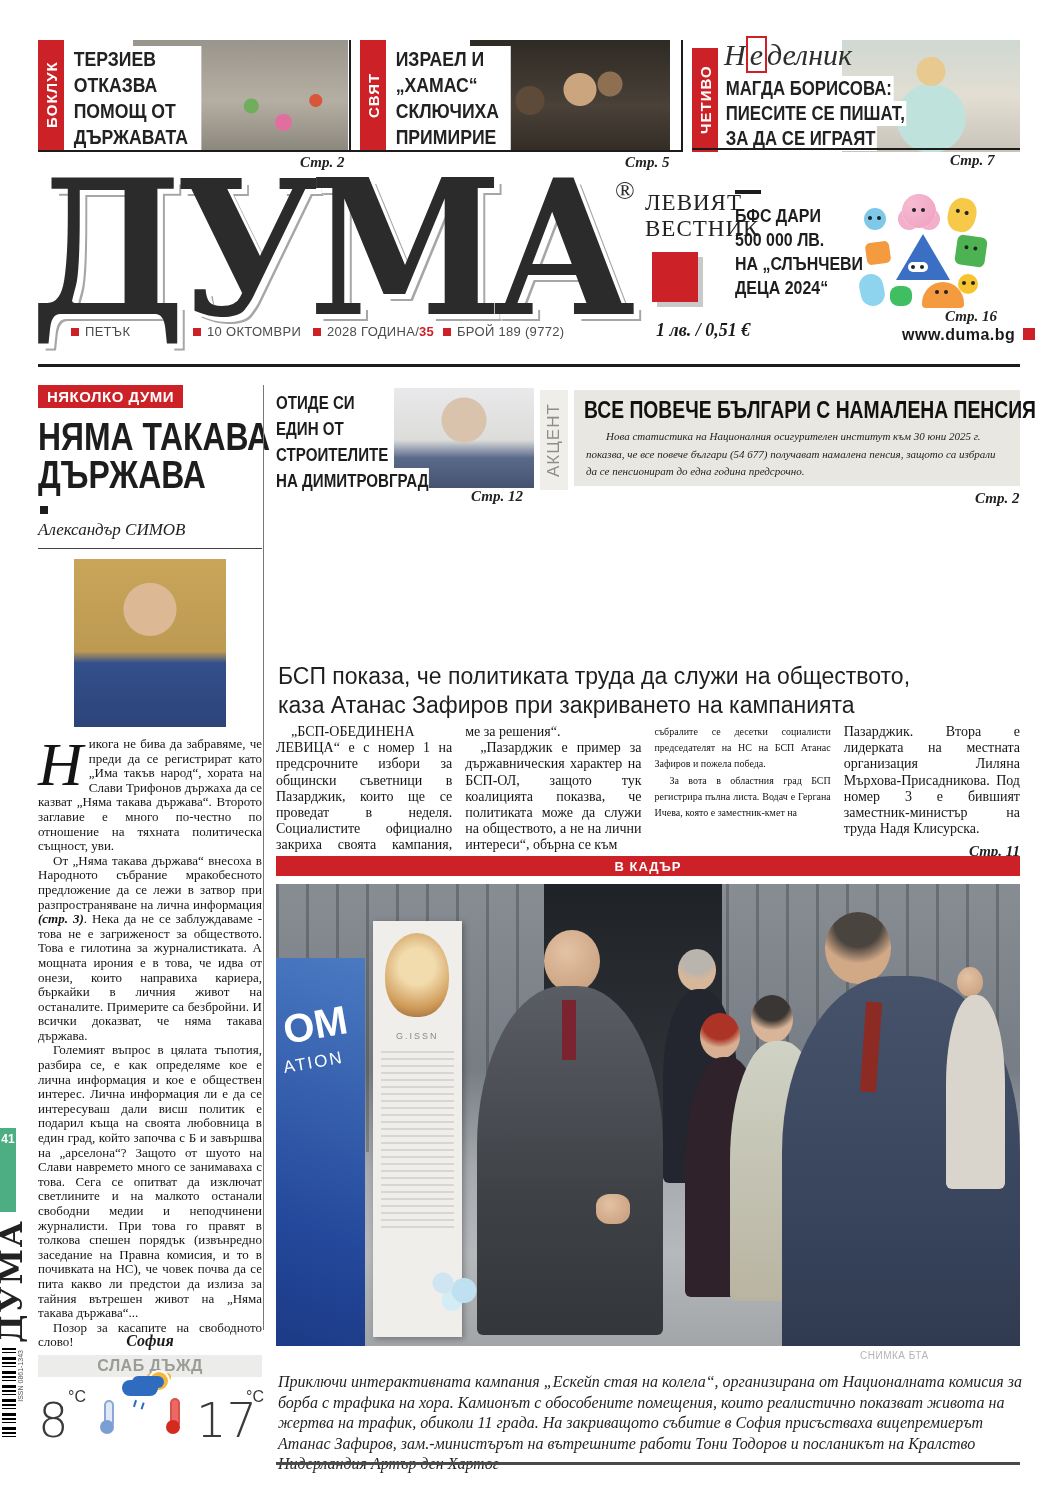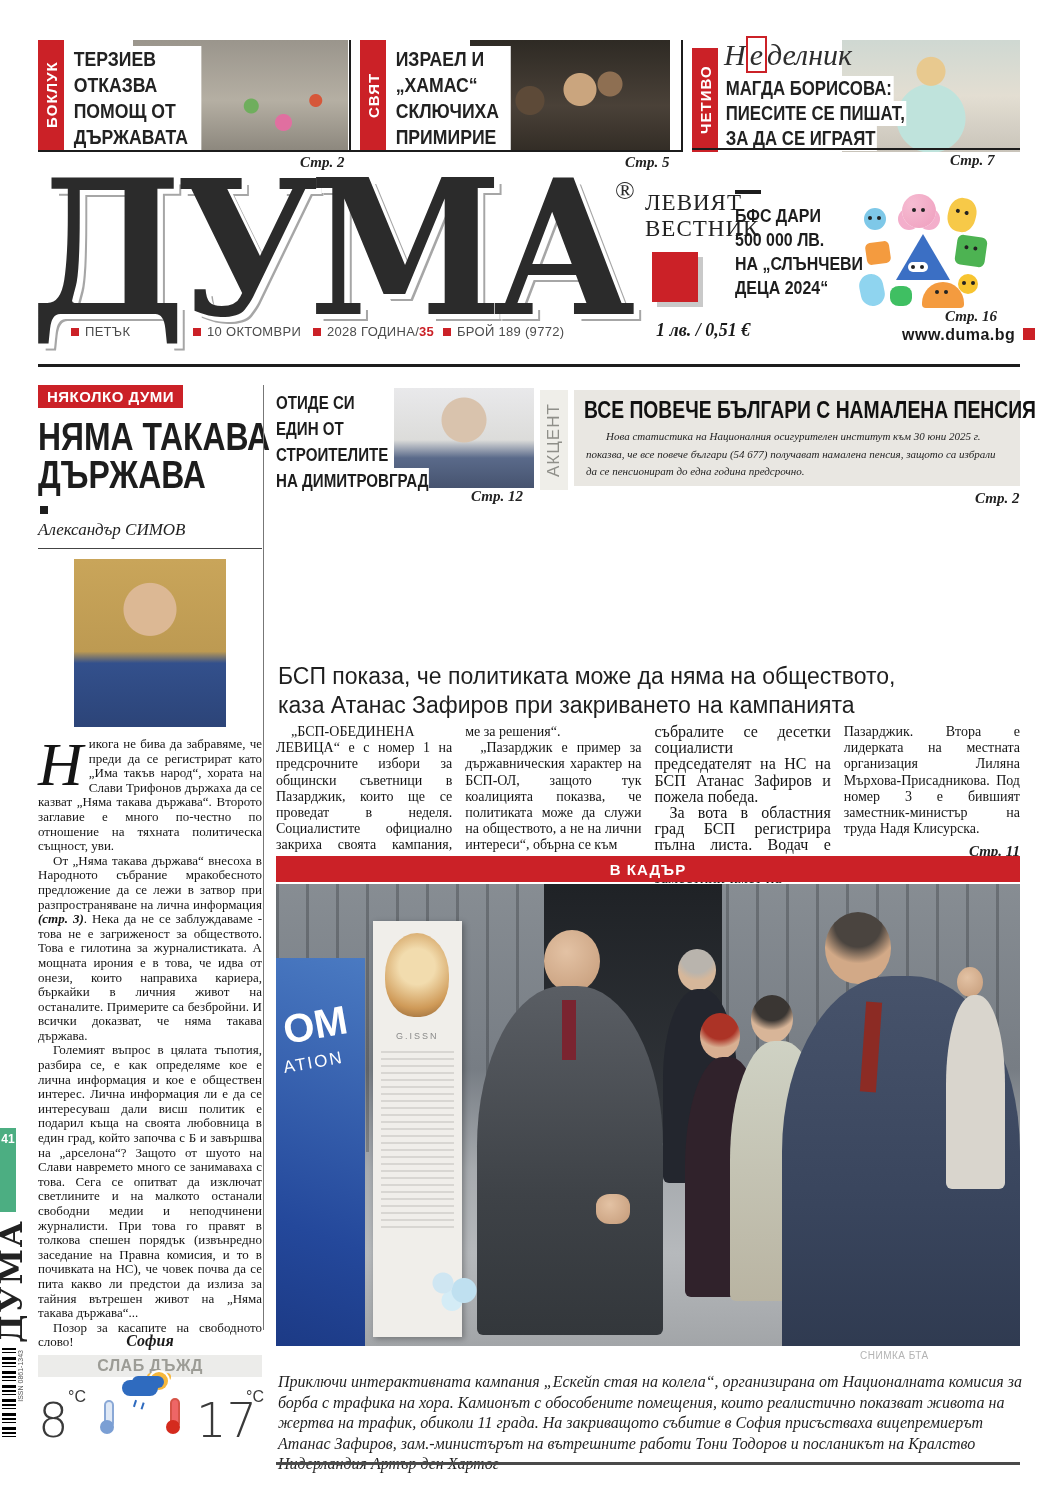--- a/index.html
+++ b/index.html
@@ -186,43 +186,43 @@
   </div>
 
   <div class="vtag graytag abs" style="left:540px;top:390px;width:28px;height:100px;font-weight:400;font-size:17px;color:#8f8f89;">АКЦЕНТ</div>
   <div class="abs" style="left:574px;top:390px;width:446px;height:96px;background:#e9e7e2;">
     <div class="cond" style="padding:7px 10px 0 10px;font-size:23px;color:#111;"><span class="scx">ВСЕ ПОВЕЧЕ БЪЛГАРИ С НАМАЛЕНА ПЕНСИЯ</span></div>
     <div class="serif" style="padding:4px 12px 0 12px;font-style:italic;font-size:11px;line-height:17.5px;color:#222;text-indent:20px;">Нова статистика на Националния осигурителен институт към 30 юни 2025 г. показва, че все повече българи (54 677) получават намалена пенсия, защото са избрали да се пенсионират до една година предсрочно.</div>
   </div>
   <div class="pageref abs" style="left:975px;top:490px;">Стр. 2</div>
 
   <div class="abs" style="left:278px;top:662px;width:744px;font-size:23px;line-height:29px;font-weight:400;color:#1f1f1f;">
-    <div>БСП показа, че политиката може да няма на обществото,</div>
+    <div>БСП показа, че политиката труда да служи на обществото,</div>
     <div>каза Атанас Зафиров при закриването на кампанията</div>
   </div>
 
   <div class="abs" style="left:276px;top:724px;width:744px;height:128px;display:flex;gap:13px;">
     <div class="bodytext" style="flex:1;font-size:14px;line-height:16.2px;">
         <p>„БСП-ОБЕДИНЕНА ЛЕВИЦА“ е с номер 1 на предсрочните избори за общински съветници в Пазарджик, които ще се проведат в неделя. Социалистите официално закриха своята кампания, която мина под мотото „Вре-</p>
       </div>
     <div class="bodytext" style="flex:1;font-size:14px;line-height:16.2px;">
         <p style="text-indent:0;">ме за решения“.</p>
         <p>„Пазарджик е пример за държавническия характер на БСП-ОЛ, защото тук коалицията показва, че политиката може да служи на обществото, а не на лични интереси“, обърна се към</p>
       </div>
-    <div class="bodytext" style="flex:1;font-size:16px;line-height:16.2px;">
+    <div class="bodytext" style="flex:1;font-size:10px;line-height:16.2px;">
         <p style="text-indent:0;">събралите се десетки социалисти председателят на НС на БСП Атанас Зафиров и пожела победа.</p>
         <p>За вота в областния град БСП регистрира пълна листа. Водач е Гергана Ичева, която е заместник-кмет на</p>
       </div>
     <div class="bodytext" style="flex:1;font-size:14px;line-height:16.2px;">
         <p style="text-indent:0;">Пазарджик. Втора е лидерката на местната организация Лиляна Мърхова-Присадникова. Под номер 3 е бившият заместник-министър на труда Надя Клисурска.</p>
         <div class="pageref" style="text-align:right;margin-top:6px;">Стр. 11</div>
       </div>
   </div>
 
-  <div class="abs" style="left:276px;top:856px;width:744px;height:26px;background:#cb2127;color:#fff;font-weight:700;font-size:15px;letter-spacing:1px;display:flex;align-items:center;justify-content:center;">В КАДЪР</div>
+  <div class="abs" style="left:276px;top:856px;width:744px;height:20px;background:#cb2127;color:#fff;font-weight:700;font-size:13px;letter-spacing:1px;display:flex;align-items:center;justify-content:center;">В КАДЪР</div>
 
   <div class="abs" style="left:276px;top:884px;width:744px;height:462px;overflow:hidden;background:linear-gradient(180deg,#878d93 0%,#777d84 40%,#a7abaf 62%,#b6b9bc 80%,#a2a5a8 100%);">
     <div class="abs" style="left:0;top:0;width:100%;height:58%;background:repeating-linear-gradient(90deg,rgba(20,22,25,.25) 0 3px,transparent 3px 30px);"></div>
     <div class="abs" style="left:36%;top:0;width:24%;height:56%;background:linear-gradient(180deg,#1f2226,#33373c);"></div>
     <div class="abs" style="left:41%;top:44%;width:34px;height:34px;border-radius:50%;background:radial-gradient(circle,#555 0 30%,#222 70%);"></div>
     <div class="abs" style="left:0;top:16%;width:12%;height:84%;background:linear-gradient(200deg,#4a7ac2 0%,#24489b 70%,#1c3a85 100%);">
       <div style="color:#fff;font-size:40px;font-weight:700;transform:rotate(-10deg);margin:48% 0 0 8%;">OM</div>
       <div style="color:#fff;font-size:17px;font-weight:400;transform:rotate(-10deg);margin:6% 0 0 8%;letter-spacing:2px;">ATION</div>
     </div>
     <div class="abs" style="left:13%;top:8%;width:12%;height:90%;background:#f0eeea;box-shadow:2px 2px 6px rgba(0,0,0,.3);">

